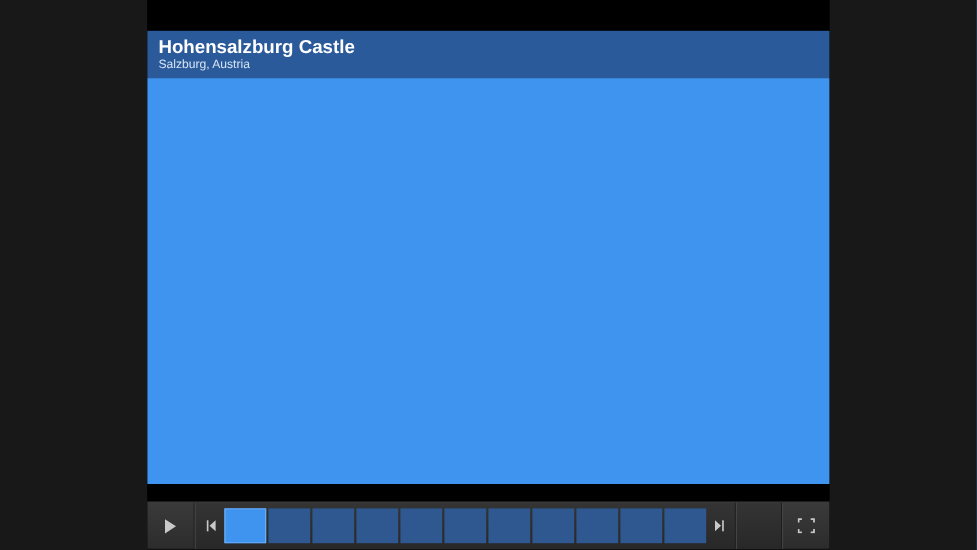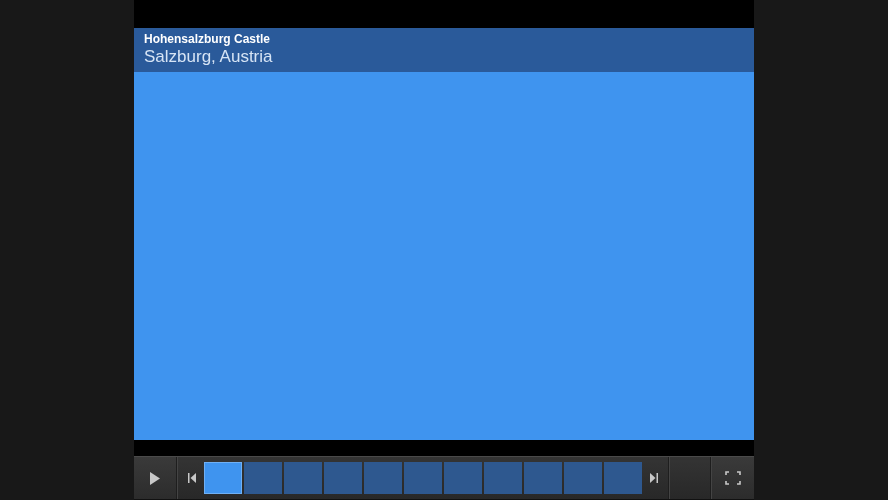--- a/index.html
+++ b/index.html
@@ -18,22 +18,22 @@
     display: flex;
     flex-direction: column;
     margin-top: 0;
   }
   .letterbox-top { height: 28px; background: #000; }
   .caption-bar {
     background: #2a5a9a;
     padding: 5px 10px 6px 10px;
     color: #fff;
   }
-  .caption-title { font-size: 12px; font-weight: bold; line-height: 1.15; }
-  .caption-sub { font-size: 17px; color: #d6e4f5; line-height: 1.15; }
+  .caption-title { font-size: 17px; font-weight: bold; line-height: 1.15; }
+  .caption-sub { font-size: 11px; color: #d6e4f5; line-height: 1.15; }
   .main-image {
     flex: 1;
     background: #3f94ef;
   }
   .letterbox-mid { height: 16px; background: #000; }
   .controls {
     height: 44px;
     background: linear-gradient(#3a3a3a, #2c2c2c);
     display: flex;
     align-items: stretch;

